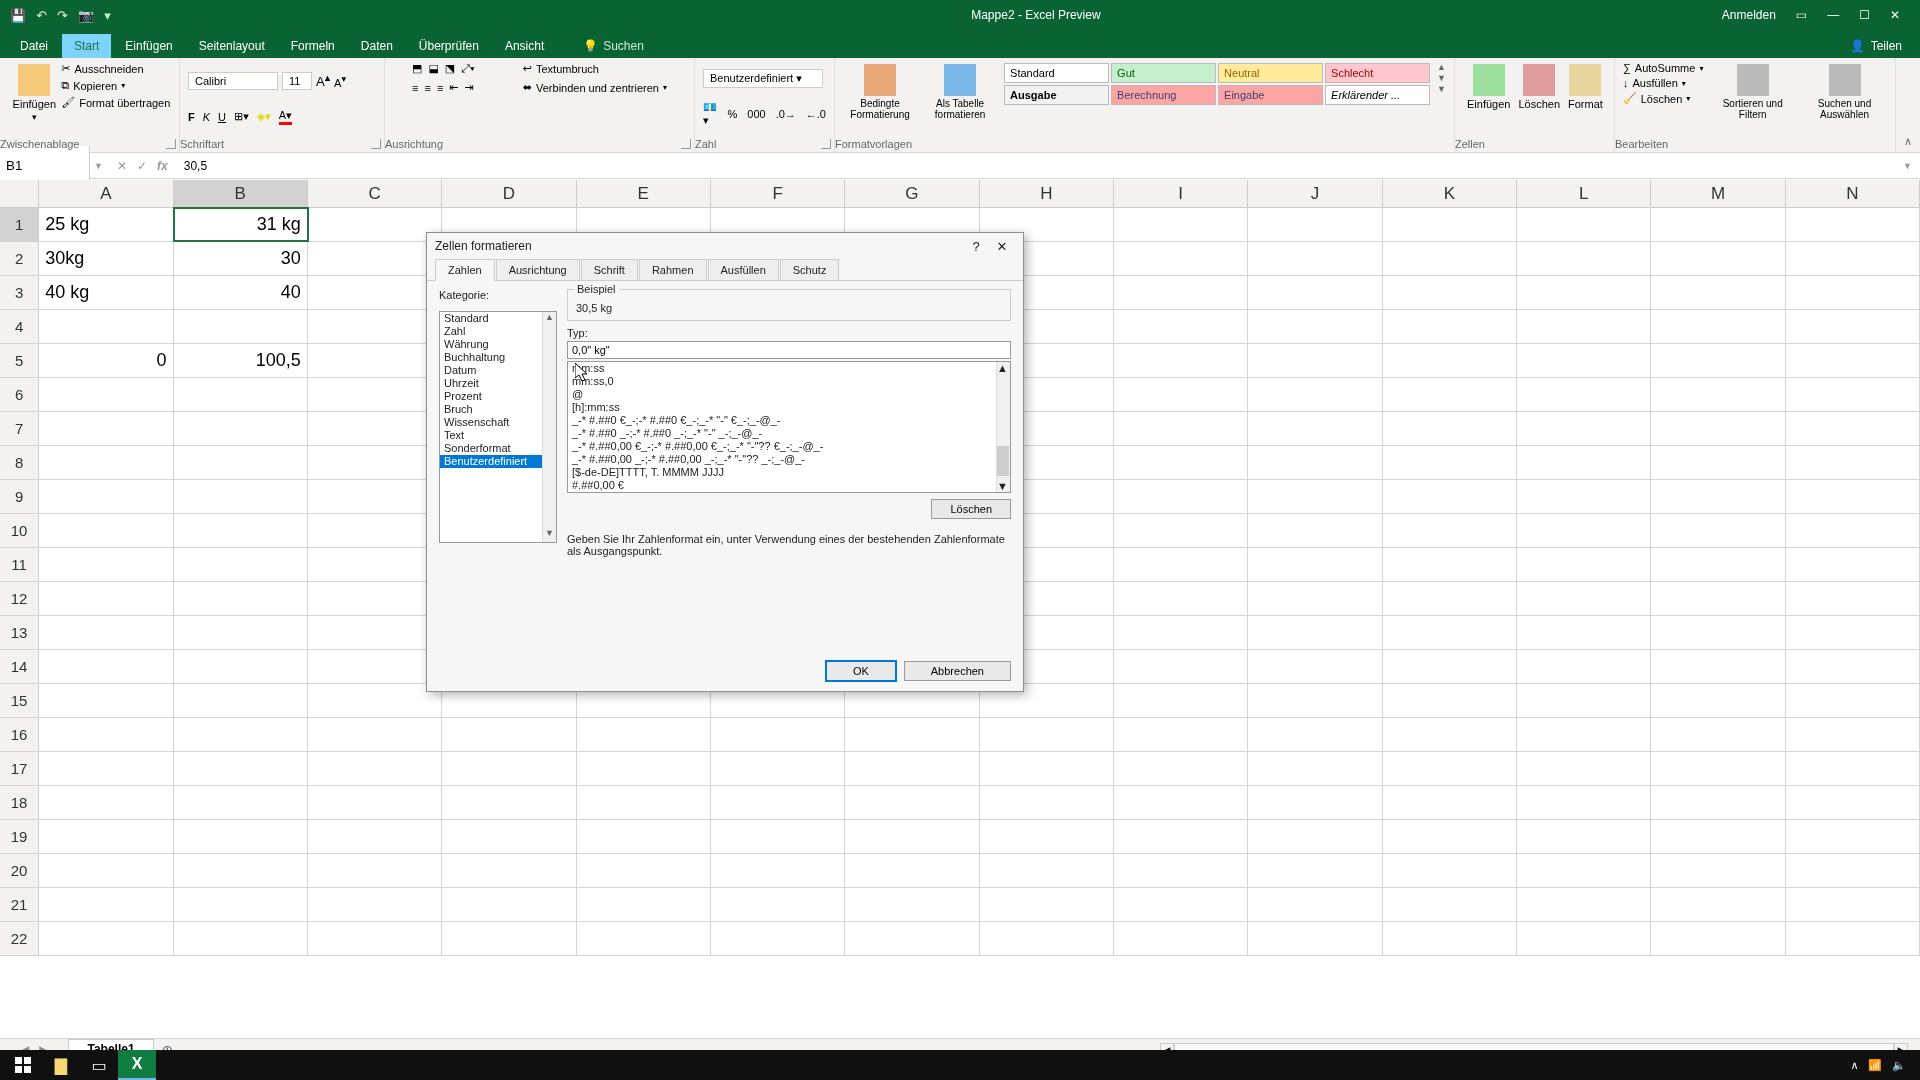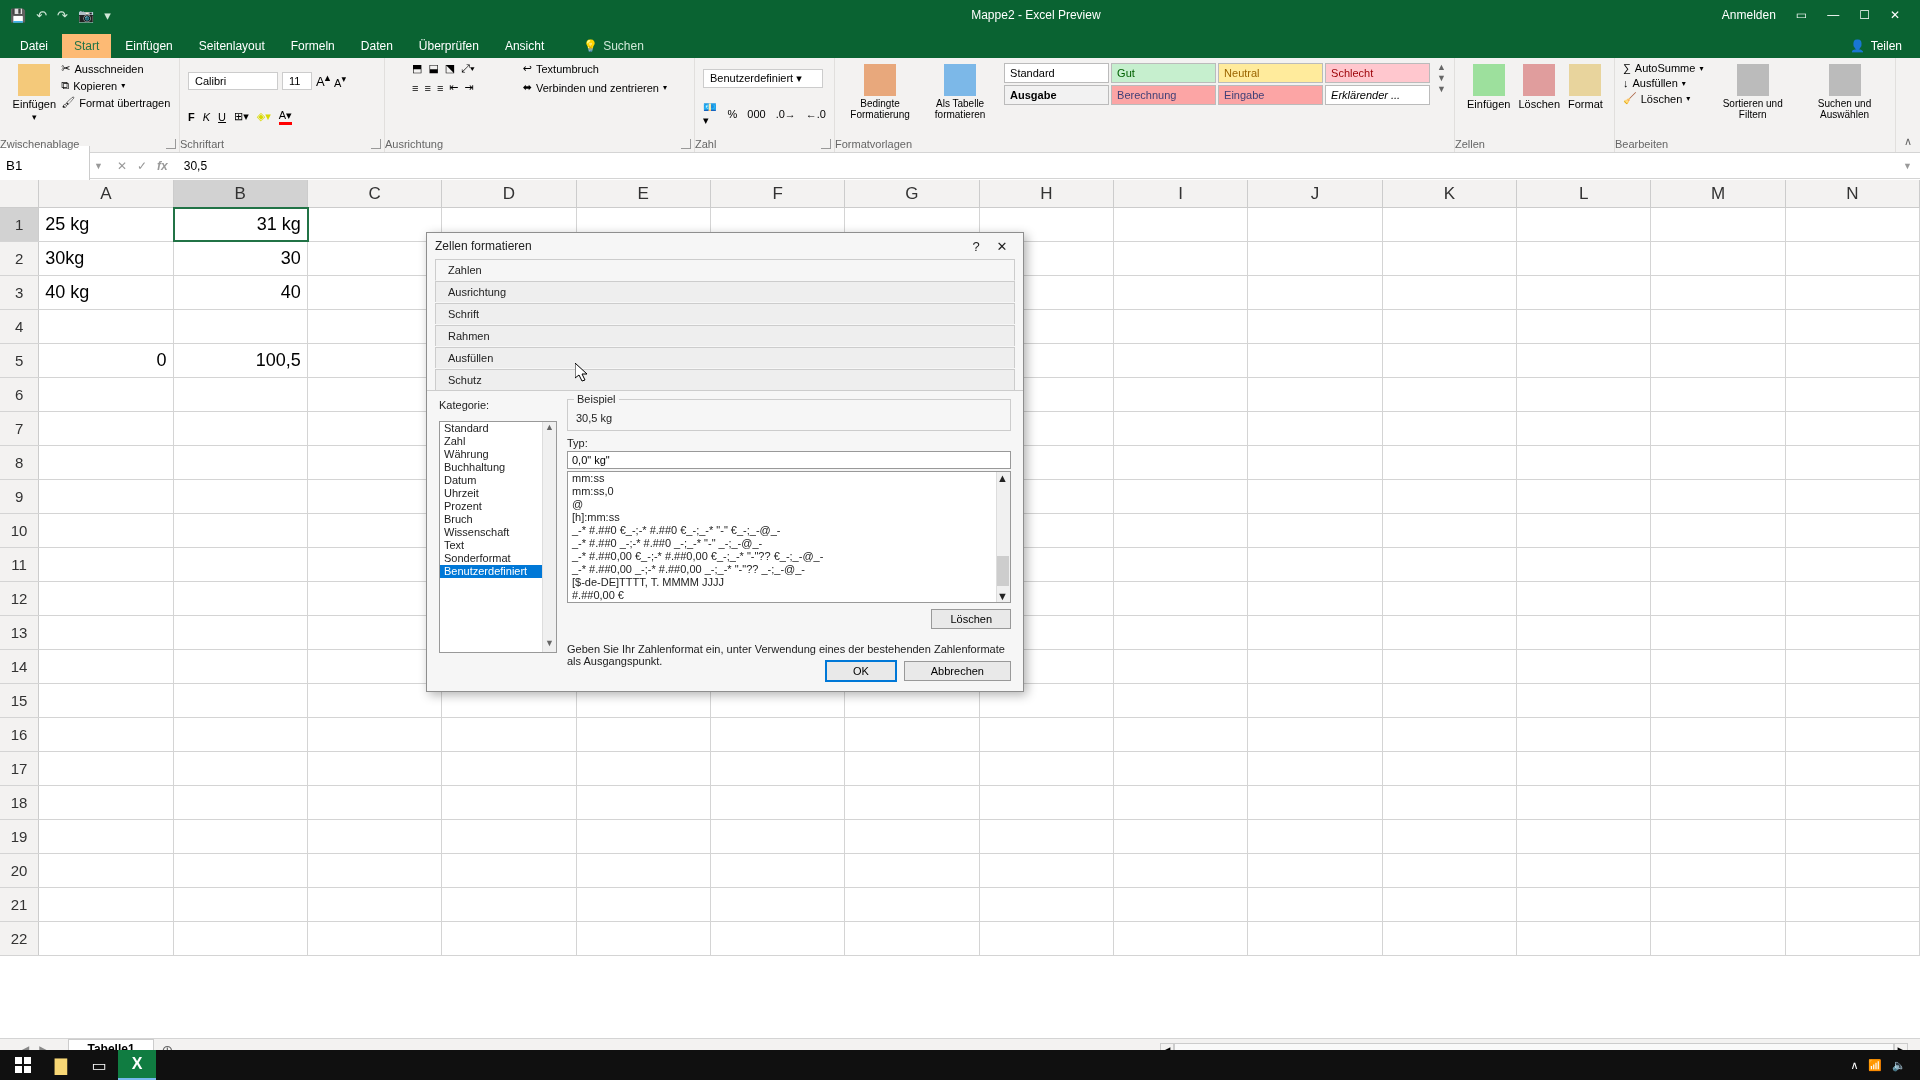--- a/index.html
+++ b/index.html
@@ -9,21 +9,21 @@
 .titlebar { height: 30px; background: #0a6332; display: flex; align-items: center; color: #fff; font-size: 12px; }
 .titlebar .qat { display: flex; align-items: center; gap: 10px; padding-left: 10px; width: 350px; }
 .titlebar .qat span { font-size: 13px; color: #d0e8d8; }
 .titlebar .title { flex: 1; text-align: center; }
 .titlebar .rightctrls { display: flex; align-items: center; gap: 20px; padding-right: 20px; }
 .titlebar .winbtns { display: flex; gap: 20px; font-size: 12px; }
 
 
 .ribbon-tabs { height: 28px; background: #0a6332; display: flex; align-items: flex-end; padding: 0 8px; color: #fff; font-size: 12px; gap: 2px; }
 .ribbon-tab { padding: 5px 12px; cursor: pointer; }
-.ribbon-tab.active { background: #fdba74; color: #217346; }
+.ribbon-tab.active { background: #7dd3fc; color: #217346; }
 .ribbon-tell { margin-left: 15px; color: #d0e8d8; display: flex; align-items: center; gap: 5px; padding: 5px 10px; }
 .ribbon-share { flex: 1; text-align: right; padding-right: 10px; padding-bottom: 5px; display:flex; justify-content:flex-end; align-items:center; gap:5px;}
 
 
 .ribbon { height: 95px; background: #f3f2f1; border-bottom: 1px solid #d4d4d4; display: flex; font-size: 11px; }
 .rgroup { border-right: 1px solid #e1dfdd; padding: 4px 8px 2px 8px; display: flex; flex-direction: column; position: relative; }
 .rgroup .glabel { text-align: left; color: #666; font-size: 11px; position: absolute; bottom: 2px; left: 0; right: 10px;}
 .rgroup .gcorner { position:absolute; bottom:3px; right:3px; width:10px; height:10px; border:1px solid #999; border-top:none; border-left:none; }
 .rcontent { flex: 1; display: flex; flex-direction: column; justify-content: space-around; padding-bottom: 16px; }
 .rrow { display: flex; align-items: center; gap: 4px; }
@@ -78,21 +78,21 @@
 .statusbar .viewbtns{display:flex; gap:4px; align-items:center;}
 .statusbar .zoom{display:flex; gap:6px; align-items:center;}
 .zslider{width:90px; height:4px; background:#ccc; position:relative;}
 .zslider::after{content:''; position:absolute; left:50%; top:-3px; width:6px; height:10px; background:#666;}
 
 
 .dialog { position:absolute; left:426px; top:232px; width:598px; height:460px; background:#f6f6f6; border:1px solid #8e8e8e; box-shadow:3px 3px 10px rgba(0,0,0,.3); font-size:11px; color:#222; z-index:1000;}
 .dlg-title { height:26px; display:flex; align-items:center; padding:0 8px; font-size:12px;}
 .dlg-title .spacer{flex:1;}
 .dlg-title .tbtn{width:26px; text-align:center; font-size:13px; cursor:pointer;}
-.dlg-tabs { display:flex; gap:1px; padding:0 8px; border-bottom:1px solid #ccc;flex-direction:column;}
+.dlg-tabs { display:flex; gap:1px; padding:0 8px; border-bottom:1px solid #ccc;}
 .dlg-tab { padding:4px 12px; border:1px solid #ccc; border-bottom:none; background:#eee; font-size:11px; position:relative; cursor:pointer;}
 .dlg-tab.active{background:#f6f6f6; z-index:2; border-bottom:1px solid #f6f6f6; margin-bottom:-1px;}
 .dlg-body{padding:8px 12px; display:flex; gap:10px;}
 .catlabel{font-size:11px; margin-bottom:10px;}
 .catlist { width:118px; height:232px; border:1px solid #999; background:#fff; overflow:hidden; font-size:11px; position:relative;}
 .catlist .scbar{position:absolute; right:0; top:0; bottom:0; width:14px; background:#f0f0f0; border-left:1px solid #ddd;}
 .catlist .scbar .sa{height:14px; text-align:center; font-size:9px; color:#666;}
 .catitem { padding:0px 4px; cursor:pointer; line-height:13px; height:13px; white-space:nowrap;}
 .catitem.sel{background:#0078d7; color:#fff;}
 .rightpane{flex:1;}

